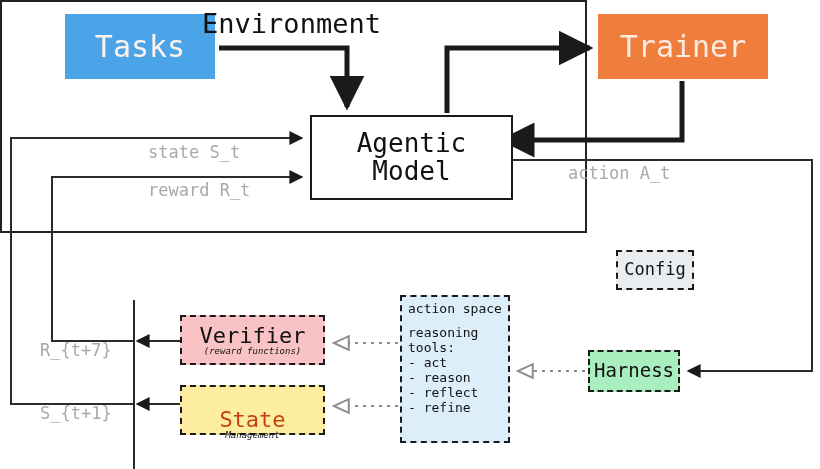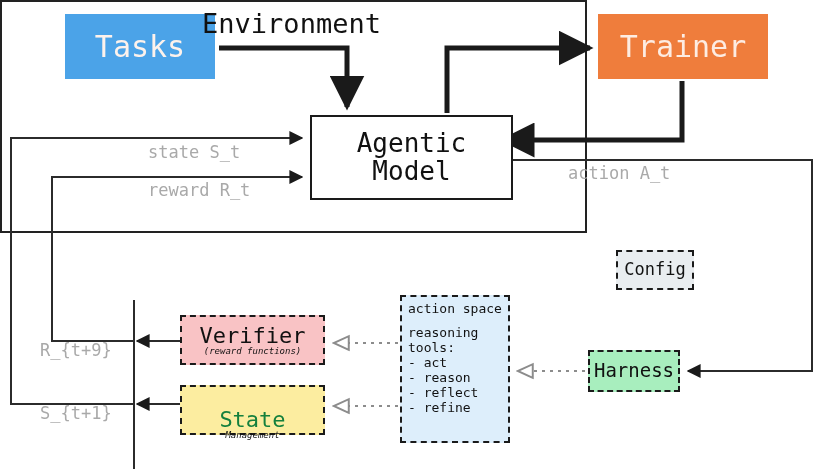--- a/index.html
+++ b/index.html
@@ -30,21 +30,21 @@
           border:2.5px dashed #1a1a1a;}
   #config .title{color:#111111;font-size:17px;}
 
   #verifier{left:180px;top:315px;width:145px;height:50px;background:#f9c3c5;
             border:2.5px dashed #1a1a1a;}
   #verifier .title{color:#111111;font-size:22px;}
   #verifier .sub{color:#111111;font-size:9px;margin-top:0px;}
 
   #state{left:180px;top:385px;width:145px;height:50px;background:#fceda0;
          border:2.5px dashed #1a1a1a;}
-  #state .title{color:#15803d;font-size:22px;margin-top:28px;}
+  #state .title{color:#c2410c;font-size:22px;margin-top:28px;}
   #state .sub{color:#111111;font-size:9px;margin-top:0px;}
 
   #actionspace{left:400px;top:295px;width:110px;height:148px;background:#ddeefb;
                border:2.5px dashed #1a1a1a;align-items:flex-start;justify-content:flex-start;
                padding:4px 16px 0 6px;}
   #actionspace .ln{color:#111111;font-size:13px;line-height:15px;text-align:left;white-space:pre;}
   #actionspace .blank{height:9px;}
 
   #harness{left:588px;top:350px;width:92px;height:42px;background:#a8eebe;
            border:2.5px dashed #1a1a1a;}
@@ -140,16 +140,16 @@
     <div class="ln">- refine</div>
   </div>
 
   <div class="node" id="harness">
     <div class="title">Harness</div>
   </div>
 
   <div class="elabel" id="lb-state">state S_t</div>
   <div class="elabel" id="lb-reward">reward R_t</div>
   <div class="elabel" id="lb-action">action A_t</div>
-  <div class="elabel" id="lb-rt1">R_{t+9}</div>
+  <div class="elabel" id="lb-rt1">R_{t+7}</div>
   <div class="elabel" id="lb-st1">S_{t+1}</div>
 
 </div>
 
 </body></html>

